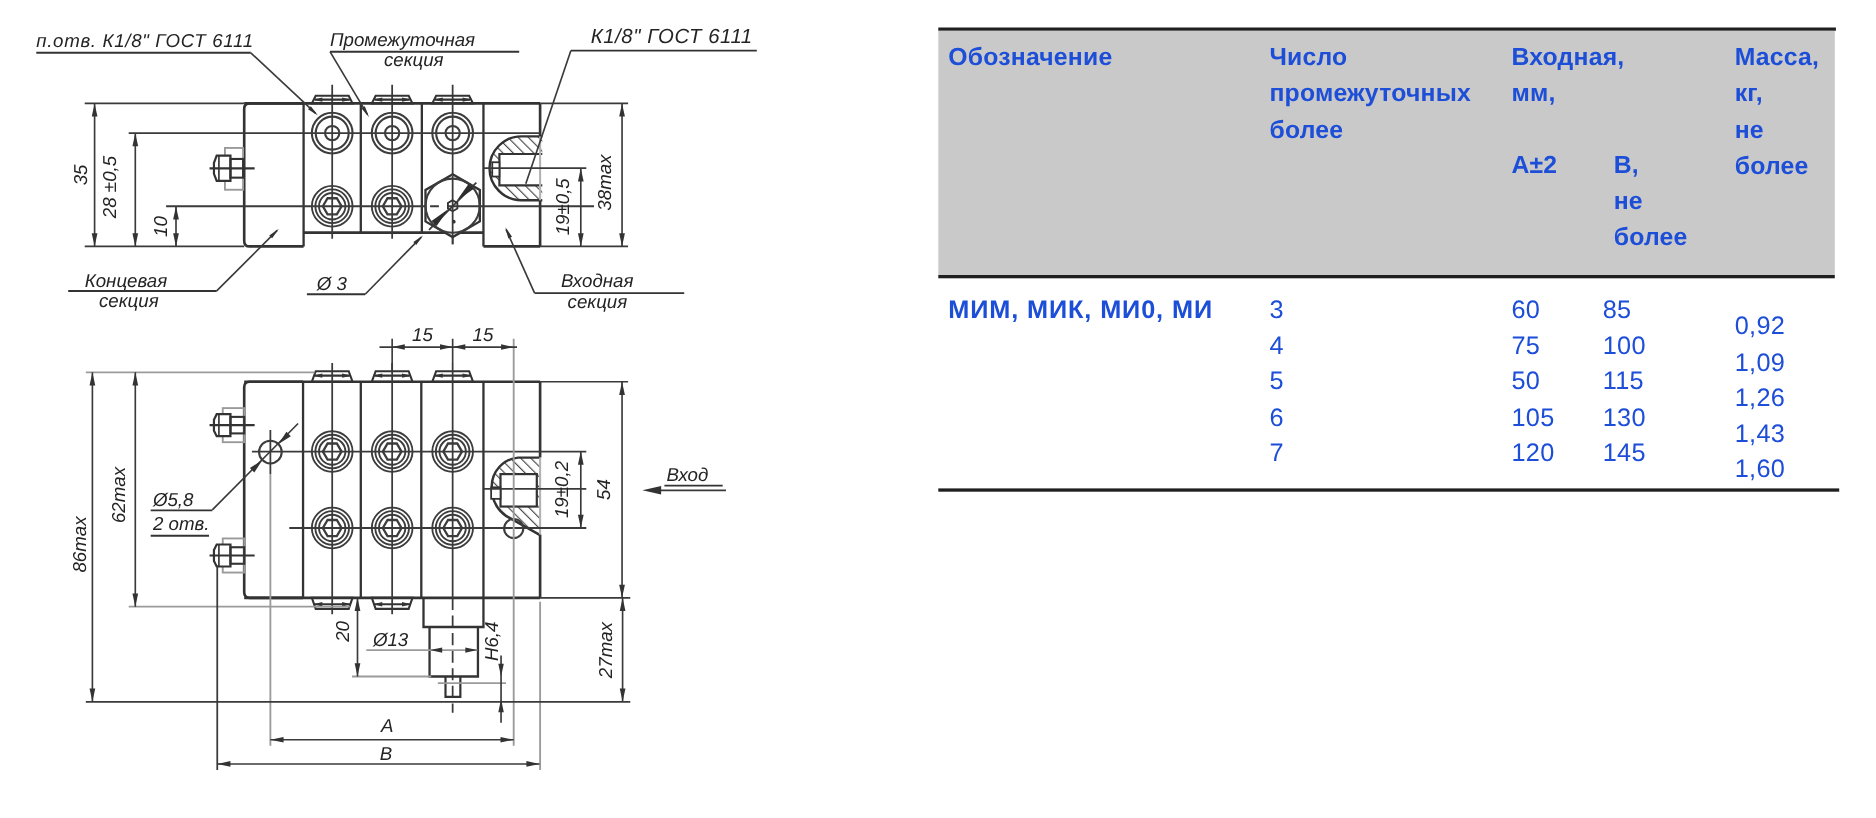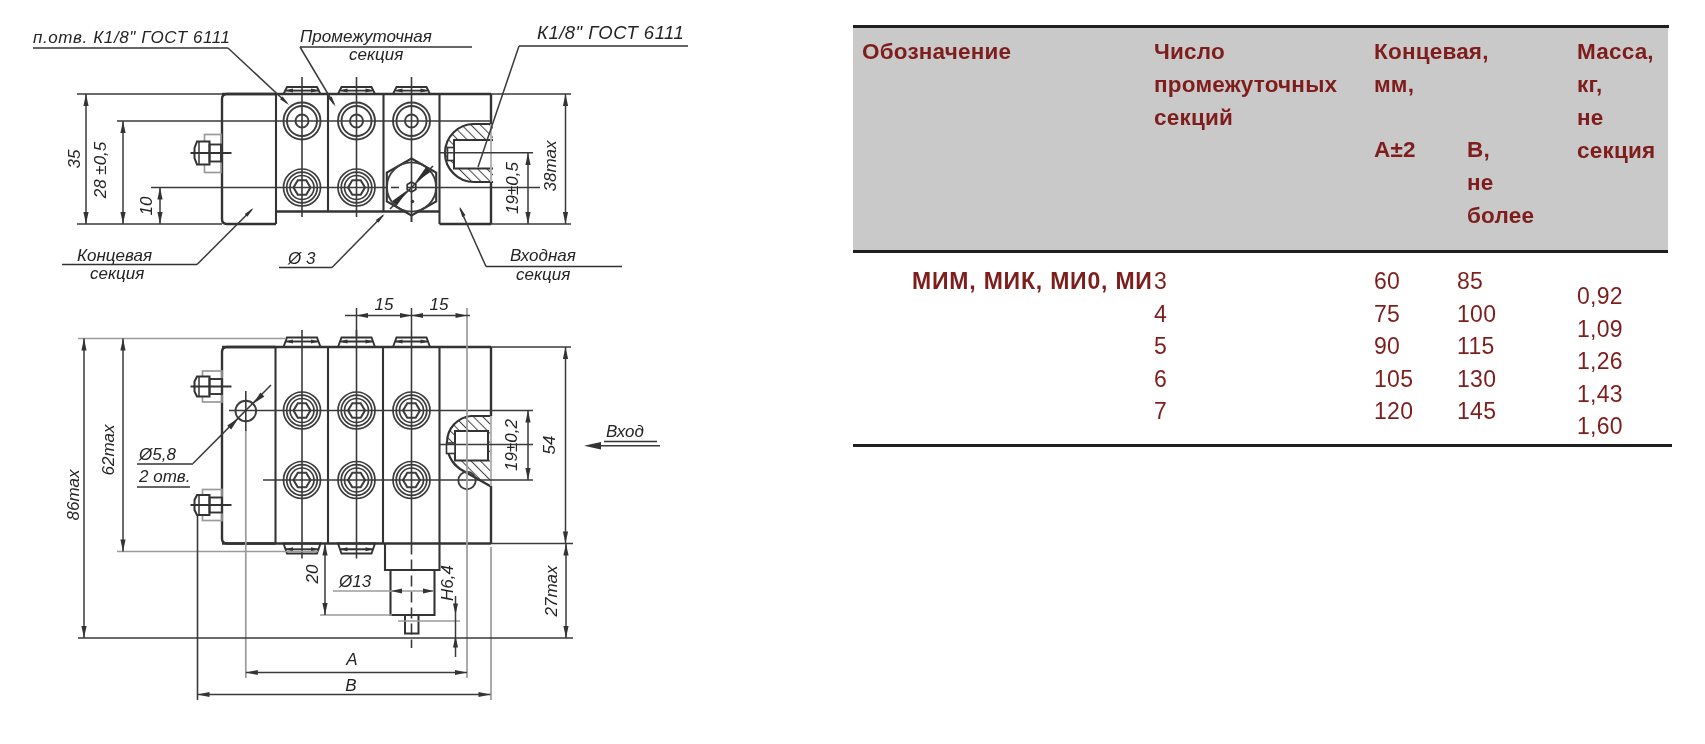--- a/index.html
+++ b/index.html
@@ -1,19 +1,19 @@
 <!DOCTYPE html>
 <html><head>
 <meta charset="utf-8">
 <style>
 html,body{margin:0;padding:0}
 body{width:1705px;height:744px;position:relative;background:#fff;font-family:"Liberation Sans",sans-serif;overflow:hidden}
 #page{position:absolute;left:0;top:0;width:1705px;height:744px;filter:blur(0.45px)}
 svg{position:absolute;left:0;top:0}
-.t{position:absolute;white-space:pre;color:#7f1d1d}
+.t{position:absolute;white-space:pre;color:#1d4ed8}
 .hdr{font-weight:bold;font-size:22.5px;line-height:33px;letter-spacing:.2px}
 .dat{font-size:23px;line-height:32.6px;letter-spacing:.3px}
 .rule{position:absolute;background:#1f1f1f}
 </style>
 </head>
 <body>
 <div id="page">
 
 <svg width="1705" height="744" viewBox="0 0 1705 744" fill="none">
 <defs>
@@ -429,47 +429,47 @@
 <div style="position:absolute;left:853px;top:28px;width:815px;height:222px;background:#c9c9c9"></div>
 
 <div class="rule" style="left:853px;top:250px;width:815px;height:3px"></div>
 
 <div class="rule" style="left:853px;top:444px;width:819px;height:2.5px"></div>
 
 <div class="t hdr" style="left:862px;top:34.5px">Обозначение</div>
 
 <div class="t hdr" style="left:1154px;top:34.5px">Число
 промежуточных
-секций</div>
-
-<div class="t hdr" style="left:1374px;top:34.5px">Концевая,
+более</div>
+
+<div class="t hdr" style="left:1374px;top:34.5px">Входная,
 мм,</div>
 
 <div class="t hdr" style="left:1374px;top:132.5px">А±2</div>
 
 <div class="t hdr" style="left:1467px;top:132.5px">В,
 не
 более</div>
 
 <div class="t hdr" style="left:1577px;top:34.5px">Масса,
 кг,
 не
-секция</div>
-
-<div class="t dat" style="left:912px;top:265px;font-weight:bold;letter-spacing:.8px">МИМ, МИК, МИ0, МИ</div>
+более</div>
+
+<div class="t dat" style="left:862px;top:265px;font-weight:bold;letter-spacing:.8px">МИМ, МИК, МИ0, МИ</div>
 
 <div class="t dat" style="left:1154px;top:265px">3
 4
 5
 6
 7</div>
 
 <div class="t dat" style="left:1374px;top:265px">60
 75
-90
+50
 105
 120</div>
 
 <div class="t dat" style="left:1457px;top:265px">85
 100
 115
 130
 145</div>
 
 <div class="t dat" style="left:1577px;top:280px">0,92

